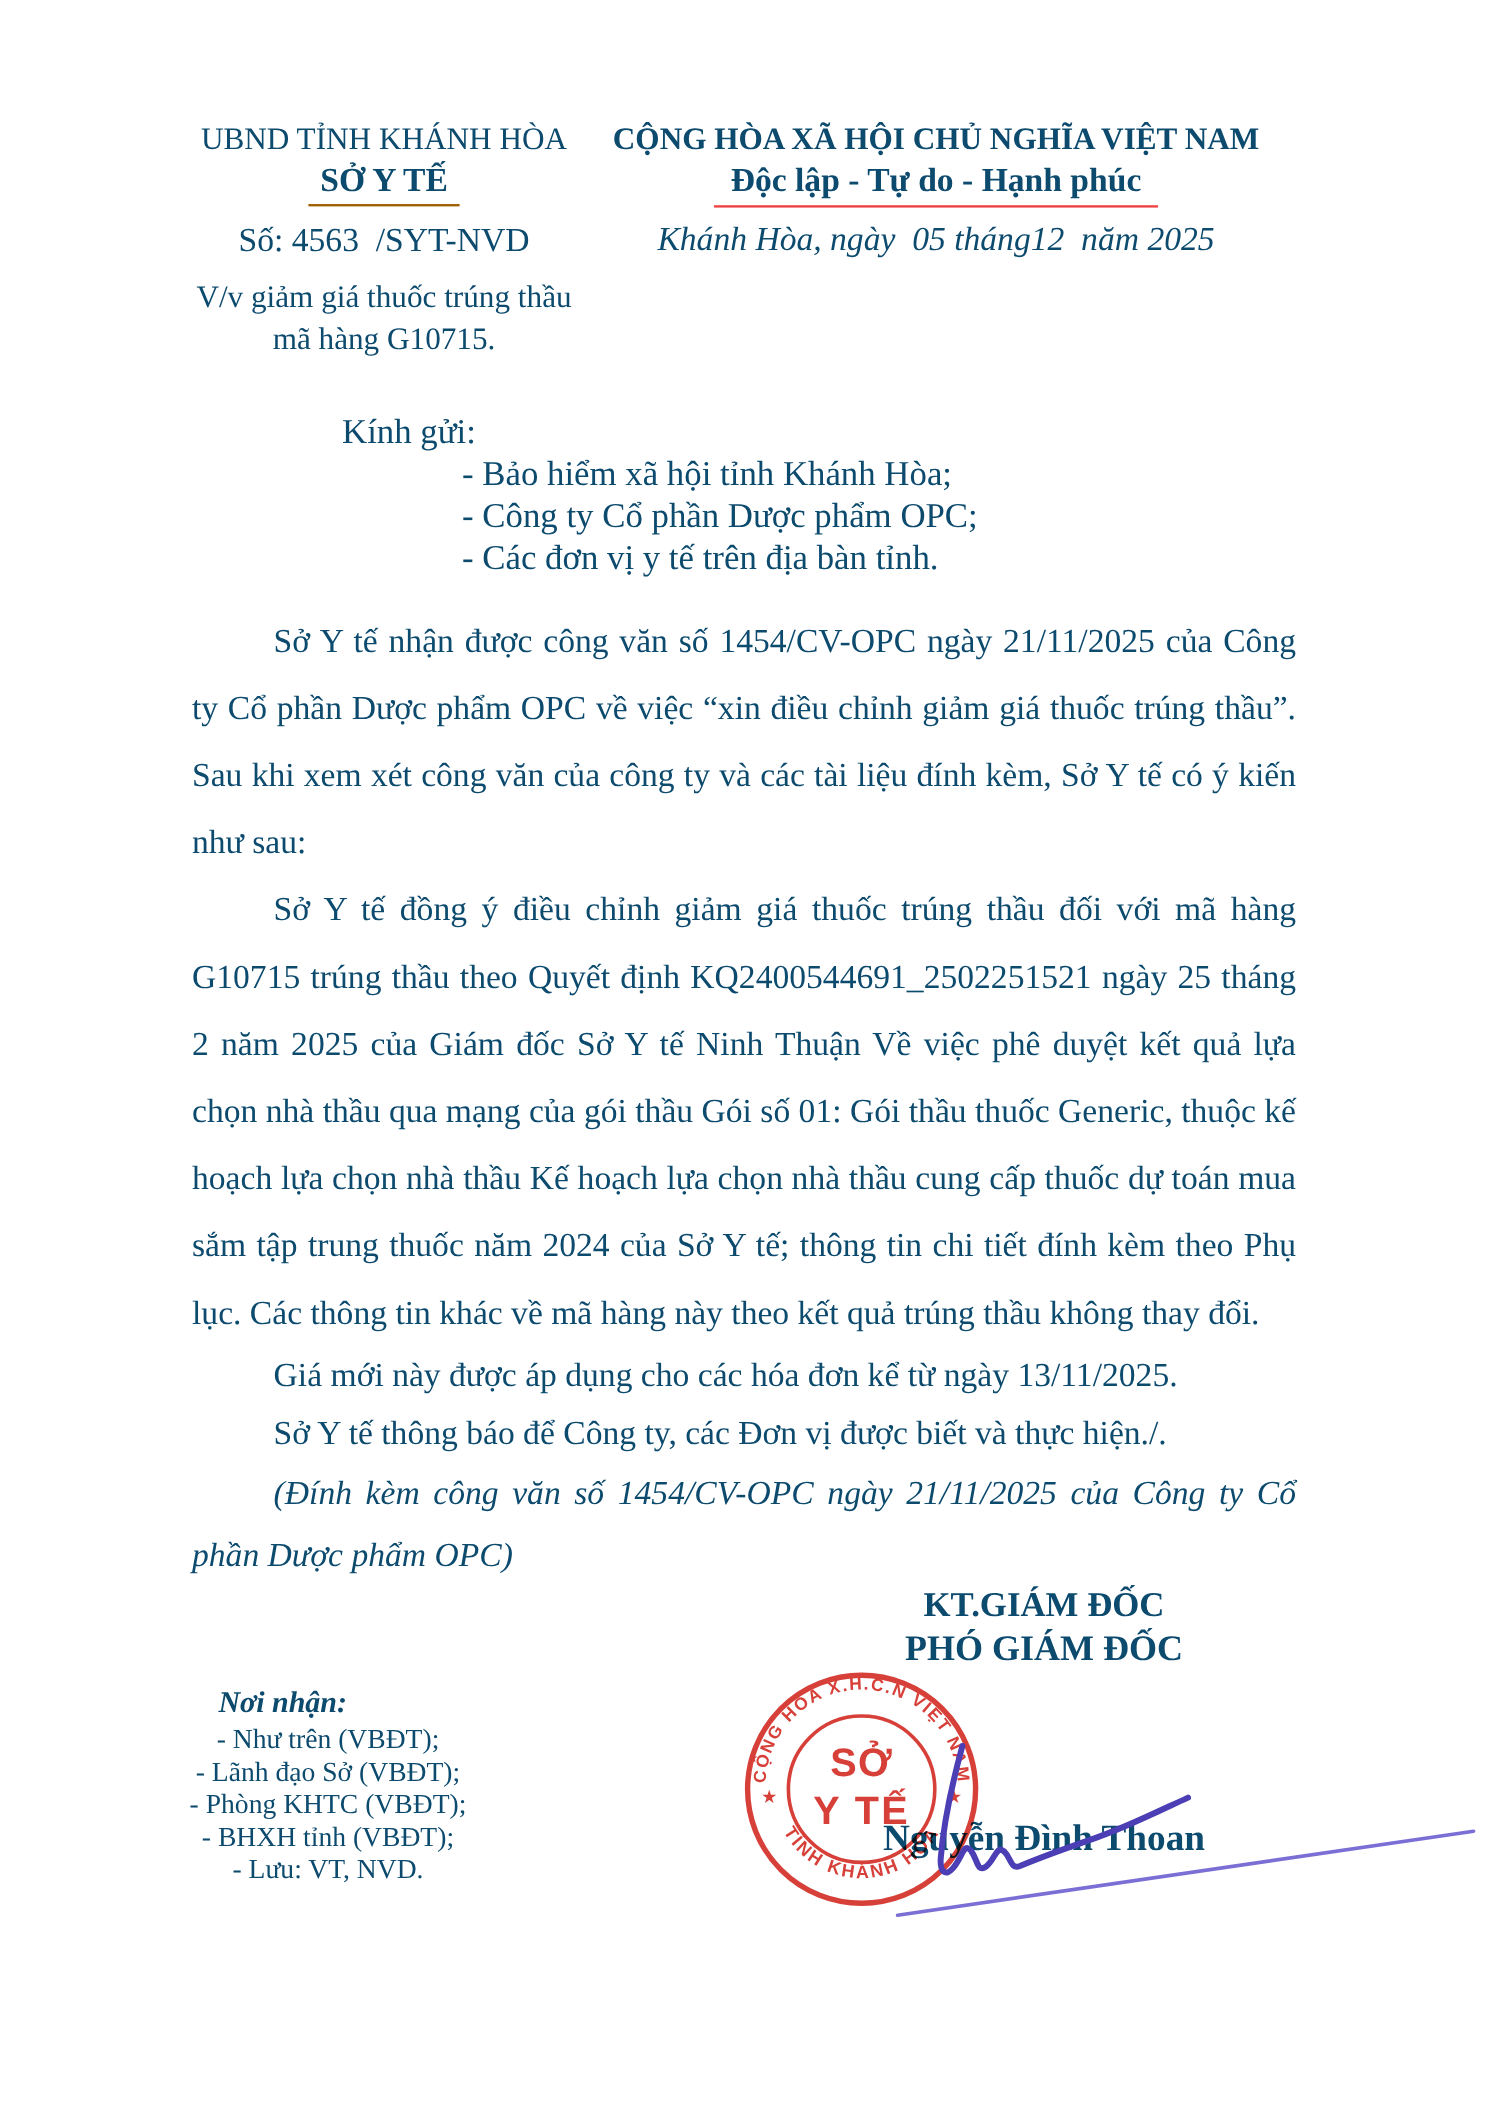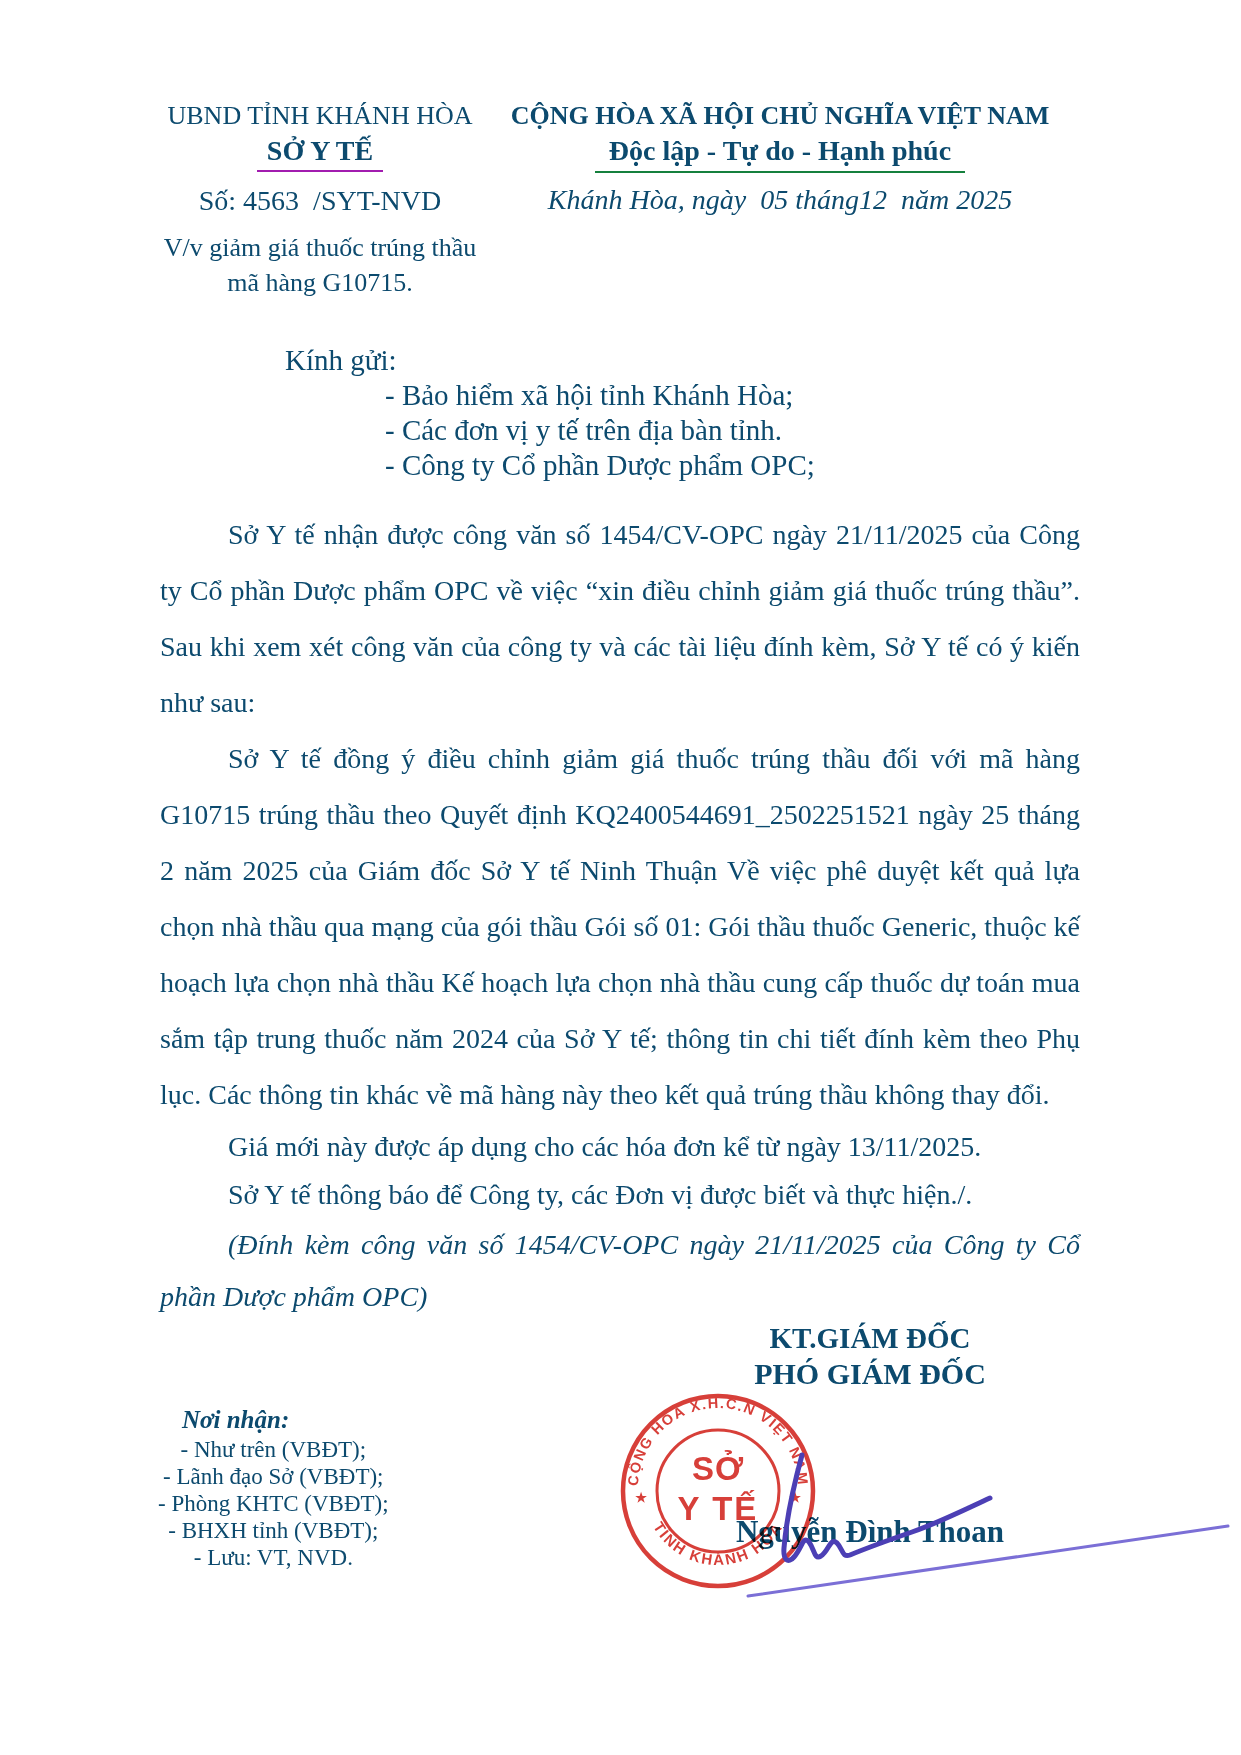--- a/index.html
+++ b/index.html
@@ -16,27 +16,27 @@
     overflow: hidden;
   }
 
   
   .doc-header { display: flex; align-items: flex-start; }
   .header-left { width: 320px; text-align: center; flex-shrink: 0; }
   .header-right { flex: 1; text-align: center; }
 
   .org-parent { font-size: 26px; line-height: 36px; white-space: nowrap; }
   .org-name  { font-size: 28px; line-height: 34px; font-weight: bold; }
-  .org-name .u { display: inline-block; border-bottom: 2px solid #a21caf; padding: 0 10px 2px; }
+  .org-name .u { display: inline-block; border-bottom: 2px solid #a16207; padding: 0 10px 2px; }
   .doc-number { font-size: 28px; line-height: 46px; margin-top: 6px; white-space: pre-wrap; }
   .subject { font-size: 26px; line-height: 35px; margin-top: 6px; }
 
   .motto1 { font-size: 26px; line-height: 36px; font-weight: bold; white-space: nowrap; }
   .motto2 { font-size: 28px; line-height: 34px; font-weight: bold; }
-  .motto2 .u { display: inline-block; border-bottom: 2px solid #15803d; padding: 0 14px 3px; }
+  .motto2 .u { display: inline-block; border-bottom: 2px solid #ef4444; padding: 0 14px 3px; }
   .place-date { font-size: 28px; line-height: 46px; font-style: italic; margin-top: 4px; white-space: pre-wrap; }
 
   
   .recipients { margin-top: 42px; font-size: 29px; }
   .salutation { margin-left: 125px; line-height: 36px; }
   .recipient-list { margin-left: 225px; }
   .recipient-item { line-height: 35px; }
 
   
   .body-text { margin-top: 24px; font-size: 28px; text-align: justify; }
@@ -84,22 +84,22 @@
         <span class="u">Độc lập - Tự do - Hạnh phúc</span>
       </div>
       <div class="place-date">Khánh Hòa, ngày  05 tháng12  năm 2025</div>
     </div>
   </header>
 
   <section class="recipients">
     <div class="salutation">Kính gửi:</div>
     <div class="recipient-list">
       <div class="recipient-item">- Bảo hiểm xã hội tỉnh Khánh Hòa;</div>
+      <div class="recipient-item">- Công ty Cổ phần Dược phẩm OPC;</div>
       <div class="recipient-item">- Các đơn vị y tế trên địa bàn tỉnh.</div>
-      <div class="recipient-item">- Công ty Cổ phần Dược phẩm OPC;</div>
     </div>
   </section>
 
   <main class="body-text">
     <p class="para">Sở Y tế nhận được công văn số 1454/CV-OPC ngày 21/11/2025 của Công ty Cổ phần Dược phẩm OPC về việc “xin điều chỉnh giảm giá thuốc trúng thầu”. Sau khi xem xét công văn của công ty và các tài liệu đính kèm, Sở Y tế có ý kiến như sau:</p>
     <p class="para">Sở Y tế đồng ý điều chỉnh giảm giá thuốc trúng thầu đối với mã hàng G10715 trúng thầu theo Quyết định KQ2400544691_2502251521 ngày 25 tháng 2 năm 2025 của Giám đốc Sở Y tế Ninh Thuận Về việc phê duyệt kết quả lựa chọn nhà thầu qua mạng của gói thầu Gói số 01: Gói thầu thuốc Generic, thuộc kế hoạch lựa chọn nhà thầu Kế hoạch lựa chọn nhà thầu cung cấp thuốc dự toán mua sắm tập trung thuốc năm 2024 của Sở Y tế; thông tin chi tiết đính kèm theo Phụ lục. Các thông tin khác về mã hàng này theo kết quả trúng thầu không thay đổi.</p>
     <p class="para para-short">Giá mới này được áp dụng cho các hóa đơn kể từ ngày 13/11/2025.</p>
     <p class="para para-short">Sở Y tế thông báo để Công ty, các Đơn vị được biết và thực hiện./.</p>
     <p class="para para-italic">(Đính kèm công văn số 1454/CV-OPC ngày 21/11/2025 của Công ty Cổ phần Dược phẩm OPC)</p>
   </main>

